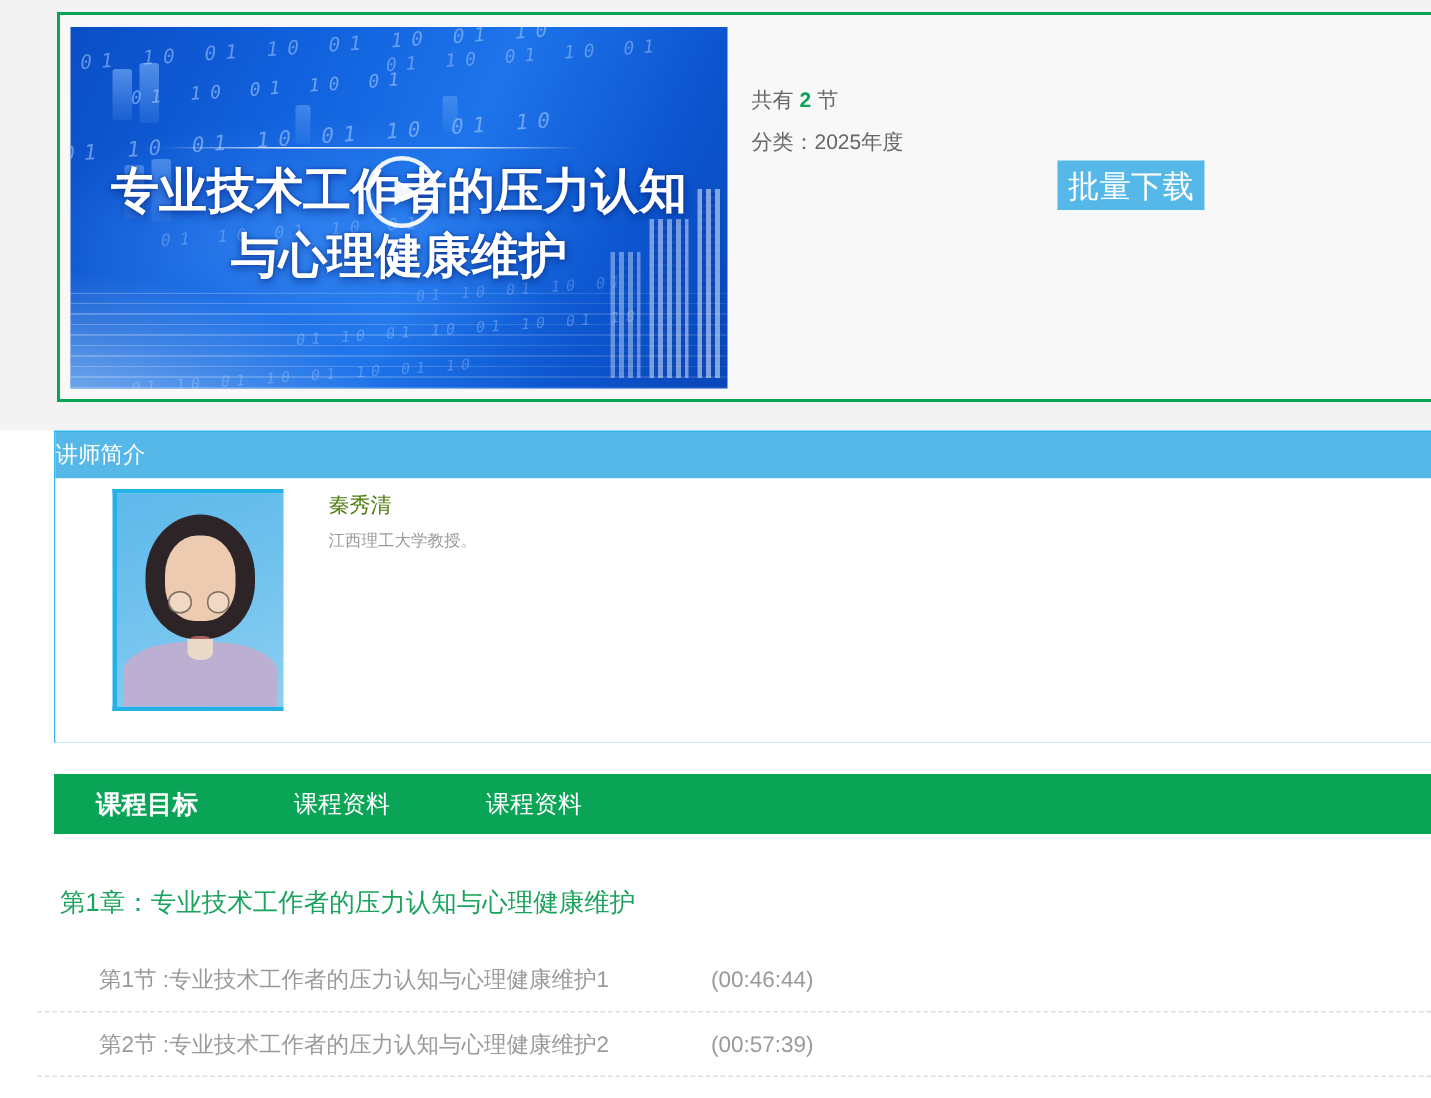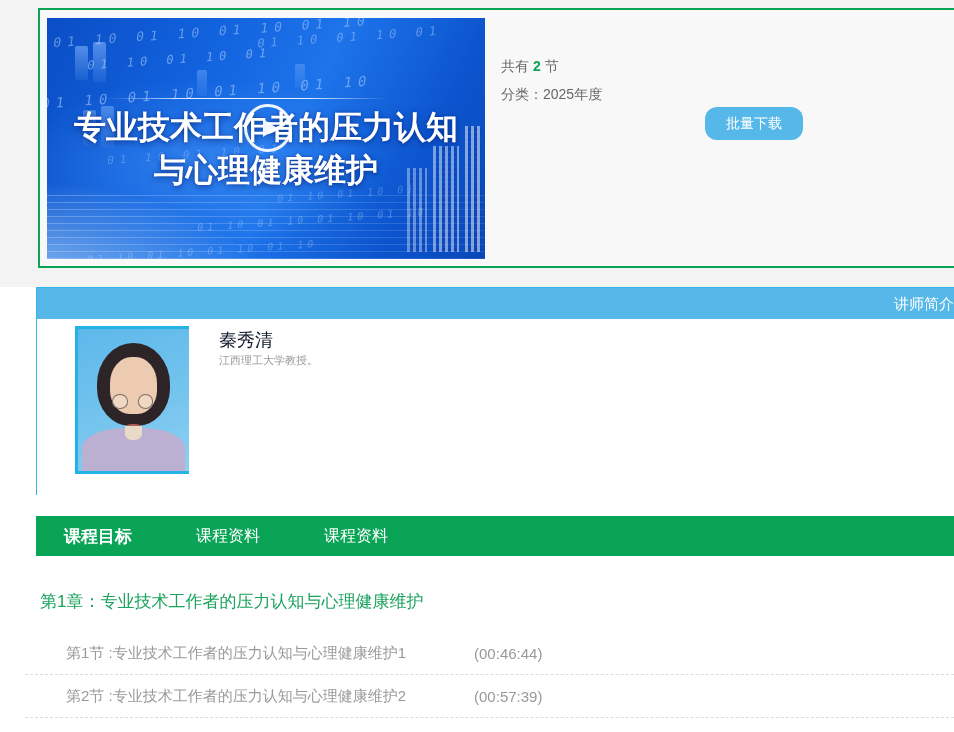--- a/index.html
+++ b/index.html
@@ -61,40 +61,40 @@
     -webkit-mask-image:linear-gradient(to right, rgba(0,0,0,.9), rgba(0,0,0,.35)); }
   .glow { position:absolute; left:-40px; bottom:-30px; width:260px; height:110px;
     background:radial-gradient(ellipse at left bottom, rgba(200,235,255,.75), transparent 70%); }
 
   .course-info-title { position:absolute; left:460px; top:18px; font-size:17px; font-weight:bold; color:#2b2b2b; }
   .course-meta { position:absolute; left:461px; font-size:14px; color:#666;text-align:right; }
   .meta-sections { top:48px; }
   .meta-category { top:76px; }
   .count-green { color:#0aa457; font-weight:bold; padding:0 4px; }
   .download-btn { position:absolute; left:665px; top:97px; width:98px; height:33px;
-    background:#55b8e8; color:#fff; border:none; border-radius:12px; font-size:14px;
+    background:#55b8e8; color:#fff; border:none; border-radius:0; font-size:21px;
     font-family:inherit; cursor:pointer; }
 
   
   .teacher-box { position:absolute; top:287px; left:36px; right:-1px; height:208px;
     border:1px solid #2fb5e8; background:#fff; }
-  .teacher-header { height:31px; background:#55b8e8; color:#fff; text-align:right;
+  .teacher-header { height:31px; background:#55b8e8; color:#fff; text-align:left;
     line-height:31px; font-size:15px; }
   .teacher-body { position:relative; height:176px; background:#fff; }
   .teacher-photo { position:absolute; left:38px; top:7px; width:114px; height:148px;
     border:3px solid #24b2e6; border-right:none;
     background:linear-gradient(160deg,#5db8ea 0%,#74c4ee 55%,#8ecff2 100%); overflow:hidden; }
   .ph-hair { position:absolute; left:17%; top:10%; width:66%; height:58%; background:#2d2428; border-radius:50% 50% 46% 46%; }
   .ph-face { position:absolute; left:29%; top:20%; width:42%; height:40%; background:#eccbb0; border-radius:46% 46% 42% 42%; }
   .ph-glass { position:absolute; top:46%; width:14%; height:10%; border:1px solid #7c6f63; border-radius:50%; background:rgba(255,255,255,.25); }
   .g-l { left:31%; } .g-r { left:54%; }
   .ph-mouth { position:absolute; left:44%; top:67%; width:12%; height:3%; background:#b0605c; border-radius:40%; }
   .ph-body { position:absolute; left:4%; bottom:-4%; width:92%; height:34%; background:#bcb0d2; border-radius:42% 42% 0 0; }
   .ph-collar { position:absolute; left:42%; bottom:22%; width:16%; height:10%; background:#e9d9c9; border-radius:0 0 40% 40%; }
-  .teacher-name { position:absolute; left:182px; top:9px; font-size:18px; color:#0f172a; }
+  .teacher-name { position:absolute; left:182px; top:9px; font-size:14px; color:#4d7c0f; }
   .teacher-desc { position:absolute; left:182px; top:34px; font-size:11px; color:#9a9a9a; }
 
   
   .tab-bar { position:absolute; top:516px; left:36px; right:0; height:40px; background:#0aa457;
     display:flex; align-items:center; padding-left:28px; }
   .tab { color:#fff; font-size:16px; margin-right:64px; cursor:pointer; }
   .tab.active { font-weight:bold; font-size:17px; }
 
   
   .chapter-title { position:absolute; top:590px; left:40px; font-size:17px; color:#1aa35c; }

